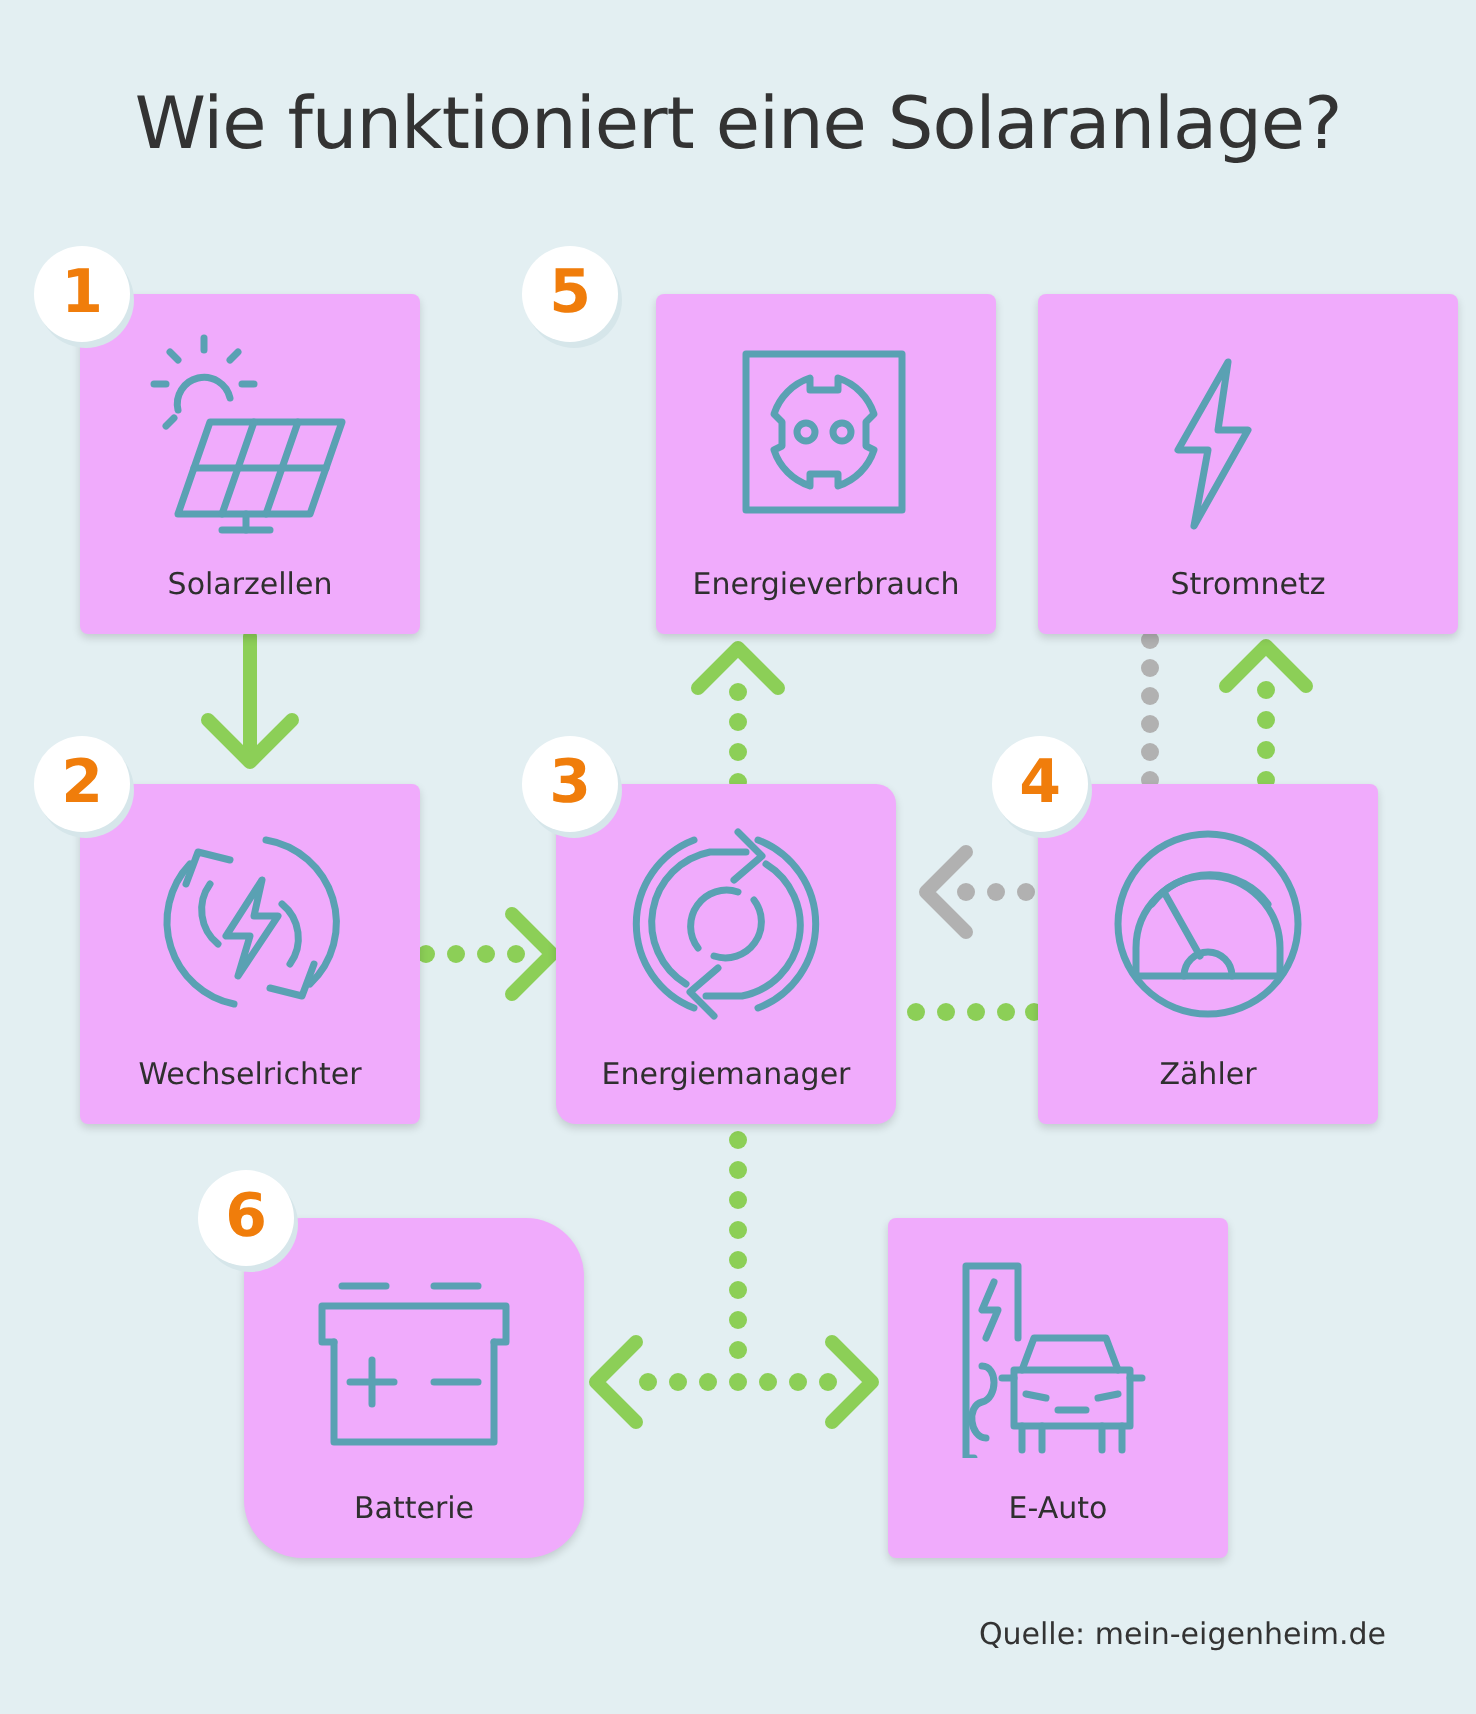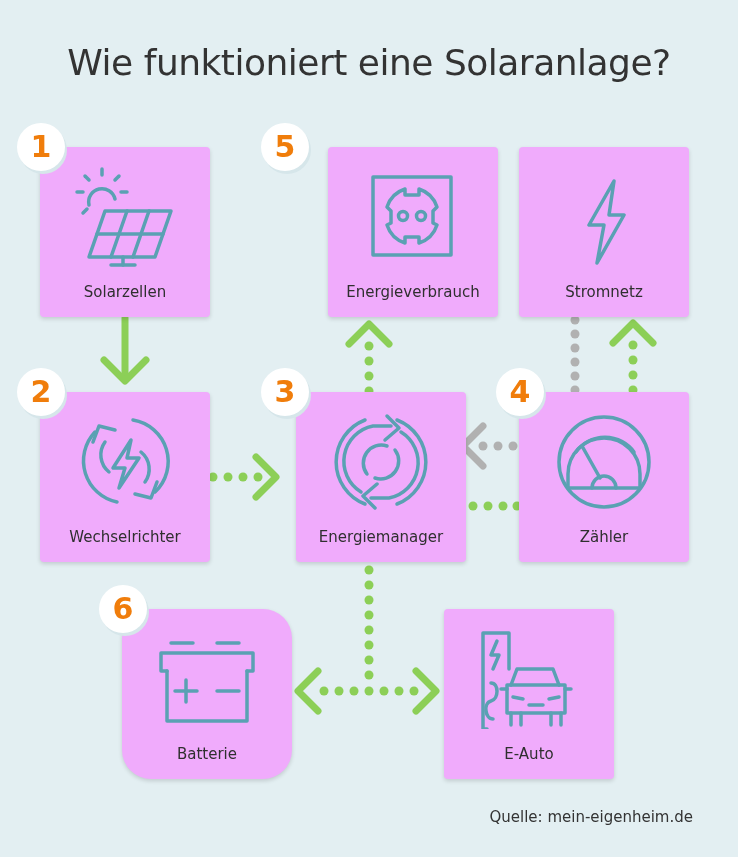--- a/index.html
+++ b/index.html
@@ -115,41 +115,41 @@
 <div class="card" style="left:284px;top:147px;margin-left:44px;">
   <svg class="icon" viewBox="0 0 100 100" fill="none" stroke="#5aa1b3" stroke-width="3.5" stroke-linecap="round" stroke-linejoin="round">
     <rect x="10" y="10" width="78" height="78"></rect>
     <path d="M42 22 L42 28 L56 28 L56 22 A28 28 0 0 1 74 40 L70 44 L70 56 L74 58 A28 28 0 0 1 56 76 L56 70 L42 70 L42 76 A28 28 0 0 1 24 58 L28 56 L28 44 L24 40 A28 28 0 0 1 42 22 Z"></path>
     <circle cx="40" cy="49" r="4.5"></circle>
       <circle cx="58" cy="49" r="4.5"></circle>
   </svg>
   <div class="label">Energieverbrauch</div>
 </div>
 
-<div class="card" style="left:519px;top:147px;">
+<div class="card" style="left:519px;top:147px;padding-left:40px;">
   <svg class="icon" viewBox="0 0 100 100" fill="none" stroke="#5aa1b3" stroke-width="3.5" stroke-linecap="round" stroke-linejoin="round">
     <polygon points="60,14 35,58 50,58 43,96 70,48 55,48"></polygon>
   </svg>
   <div class="label">Stromnetz</div>
 </div>
 
 <div class="card" style="left:40px;top:392px;">
   <svg class="icon" viewBox="0 0 100 100" fill="none" stroke="#5aa1b3" stroke-width="3.5" stroke-linecap="round" stroke-linejoin="round">
     <path d="M42 90 A42 42 0 0 1 20 20"></path>
     <path d="M58 8 A42 42 0 0 1 80 80"></path>
     <polyline points="18,30 24,14 40,18"></polyline>
     <polyline points="82,70 76,86 60,82"></polyline>
     <path d="M34 60 A22 22 0 0 1 30 30"></path>
     <path d="M66 40 A22 22 0 0 1 70 70"></path>
     <polygon points="56,28 38,56 50,56 44,76 64,46 52,46"></polygon>
   </svg>
   <div class="label">Wechselrichter</div>
 </div>
 
-<div class="card" style="left:296px;top:392px;">
+<div class="card" style="left:278px;top:392px;border-radius:10px;">
   <svg class="icon" viewBox="0 0 100 100" fill="none" stroke="#5aa1b3" stroke-width="3.5" stroke-linecap="round" stroke-linejoin="round">
     <path d="M34 92 A45 45 0 0 1 34 8"></path>
     <path d="M66 8 A45 45 0 0 1 66 92"></path>
     <path d="M30 80 A36 36 0 0 1 42 14 L60 14"></path>
     <polyline points="56,4 68,16 54,28"></polyline>
     <path d="M70 20 A36 36 0 0 1 58 86 L40 86"></path>
     <polyline points="44,96 32,84 46,72"></polyline>
     <path d="M36 62 A18 18 0 0 1 56 34"></path>
     <path d="M64 38 A18 18 0 0 1 44 66"></path>
   </svg>

